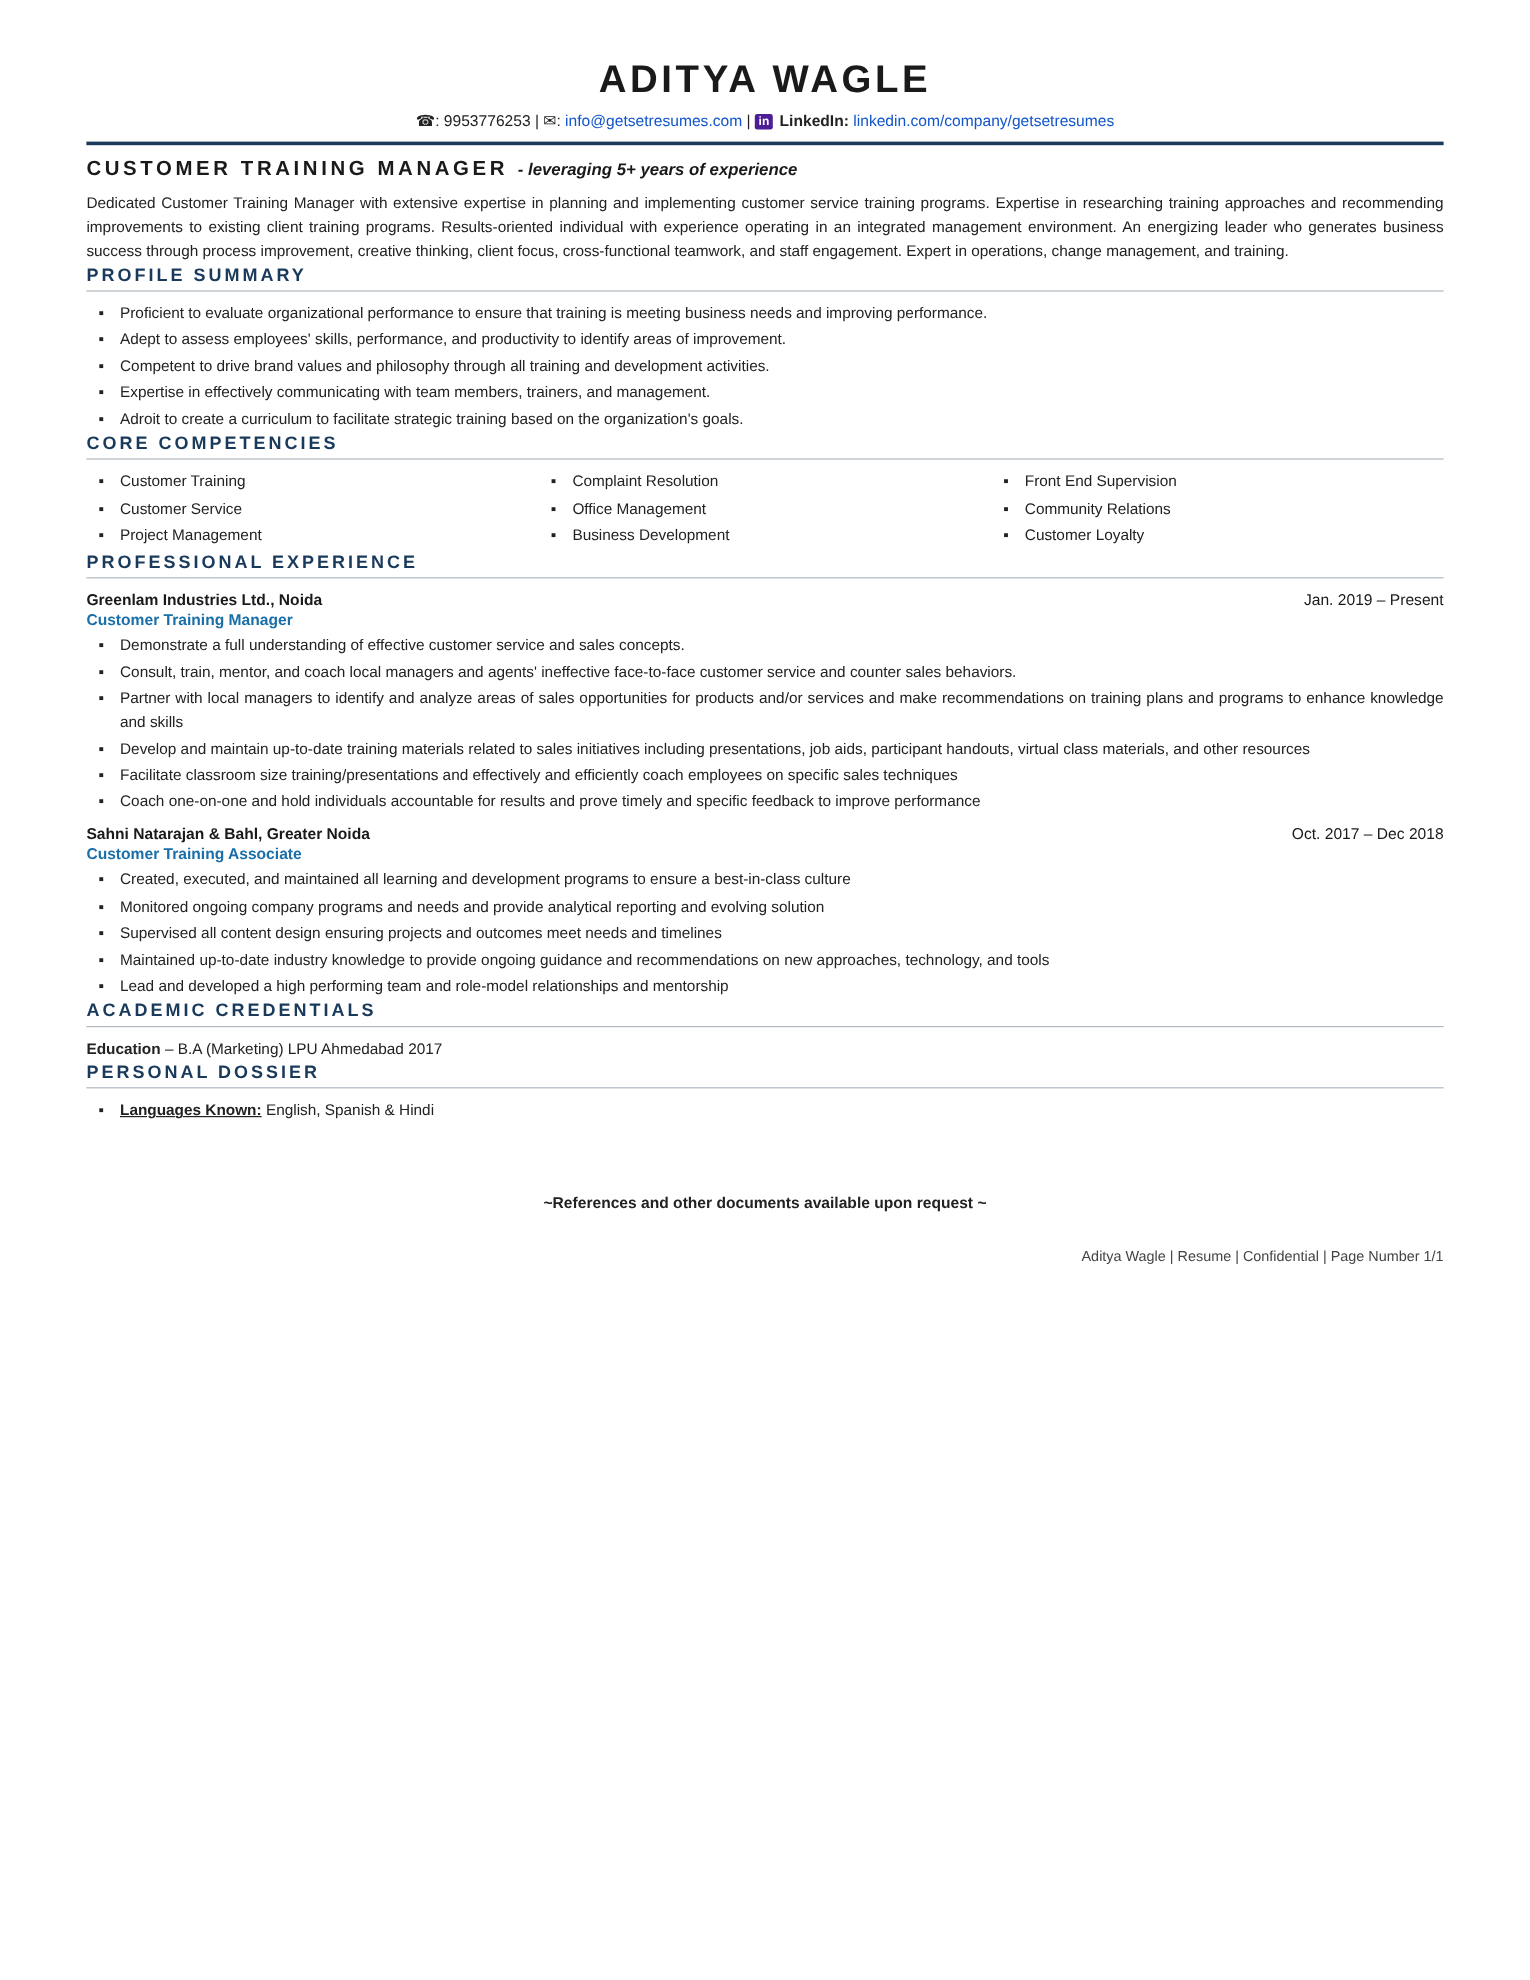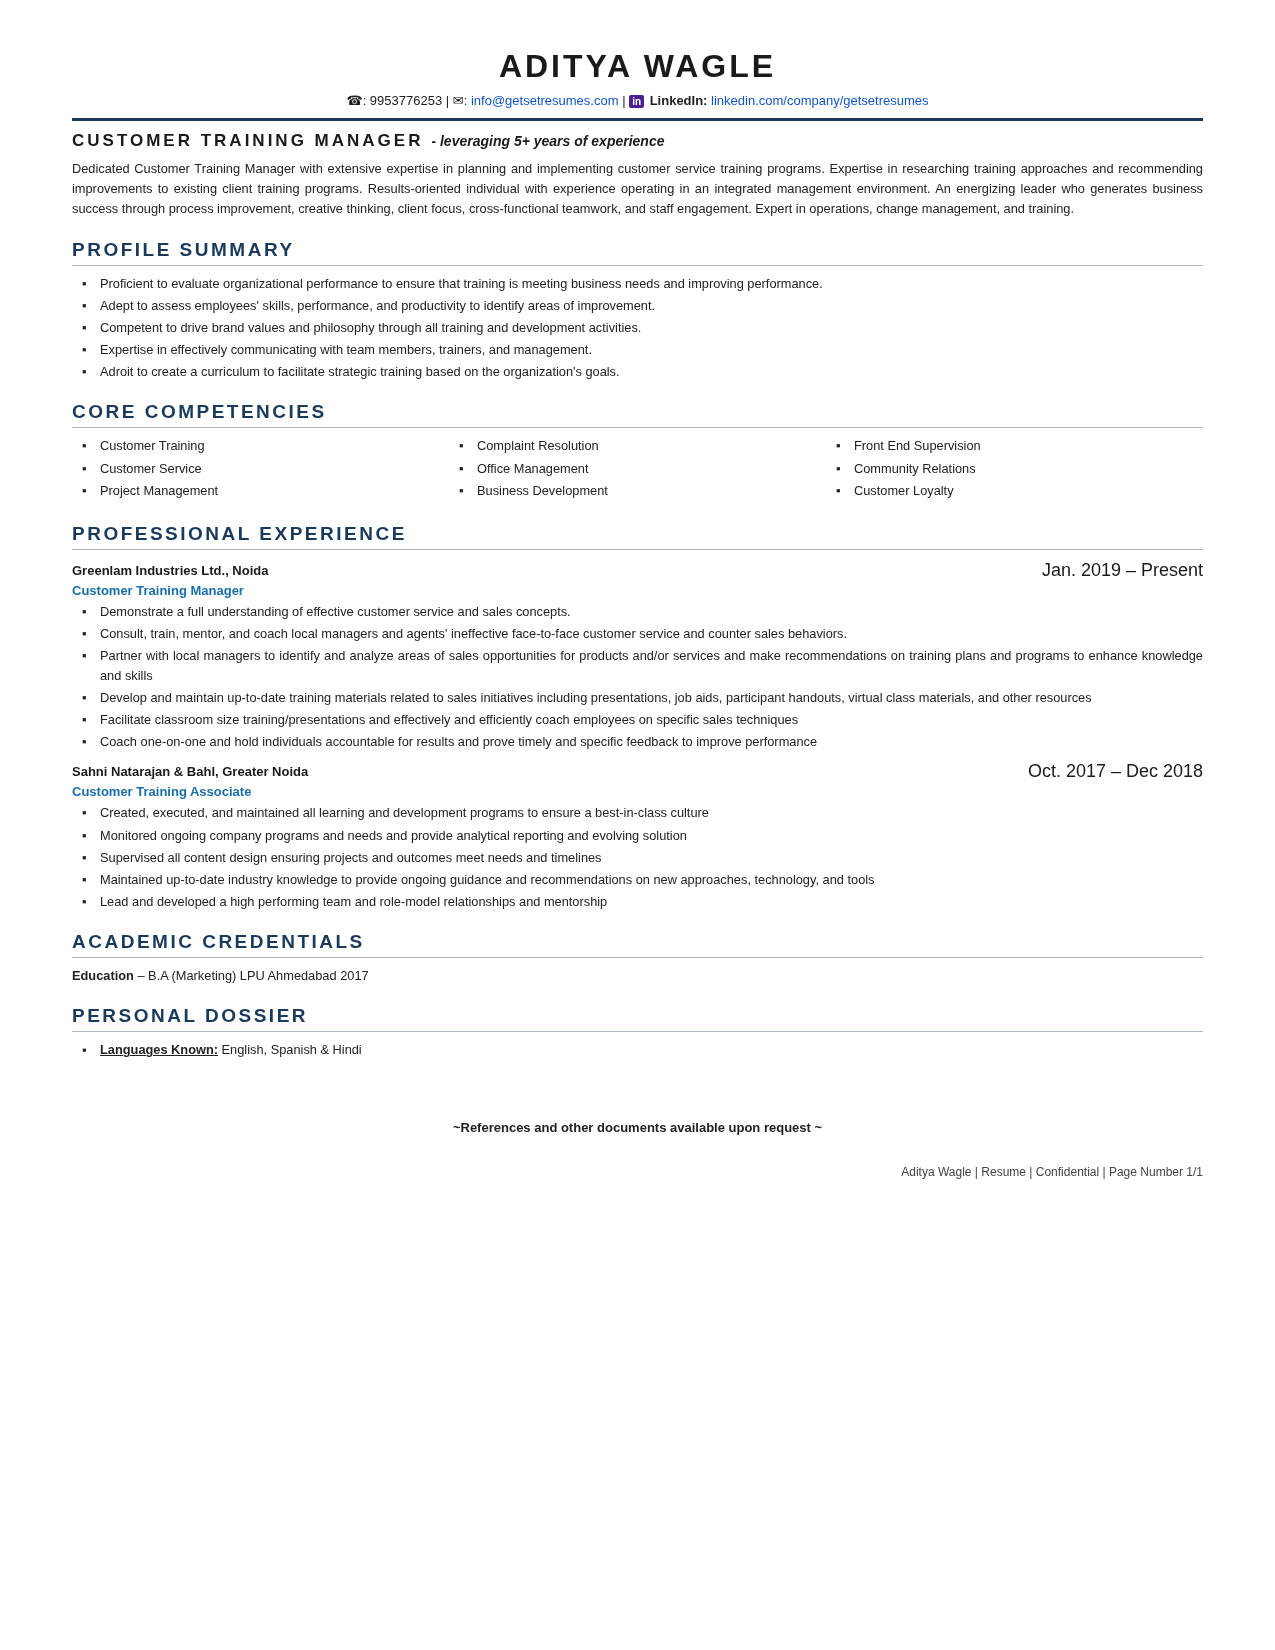--- a/index.html
+++ b/index.html
@@ -40,26 +40,26 @@
       border-radius: 2px;
       margin-right: 2px;
       vertical-align: middle;
     }
     .top-border {
       border-top: 3px solid #1a3a5c;
       margin-bottom: 10px;
     }
     .section-title {
       color: #1a3a5c;
-      font-size: 19px;
+      font-size: 15px;
       font-weight: bold;
       letter-spacing: 2.5px;
       text-transform: uppercase;
       margin-bottom: 4px;
-      margin-top: 20px;
+      margin-top: 2px;
     }
     .section-divider {
       border-top: 1.5px solid #b0b8c1;
       margin-bottom: 8px;
     }
     .headline-bar {
       display: flex;
       align-items: baseline;
       gap: 8px;
       margin-bottom: 8px;
@@ -118,21 +118,21 @@
       margin-top: 10px;
       margin-bottom: 2px;
     }
     .job-company {
       font-weight: bold;
       font-size: 13px;
       color: #1a1a1a;
     }
     .job-date {
       font-weight: normal;
-      font-size: 18px;
+      font-size: 13px;
       color: #1a1a1a;
     }
     .job-role {
       color: #1a6fa8;
       font-weight: bold;
       font-size: 13px;
       margin-bottom: 4px;
     }
     .education-text {
       font-size: 12.8px;

